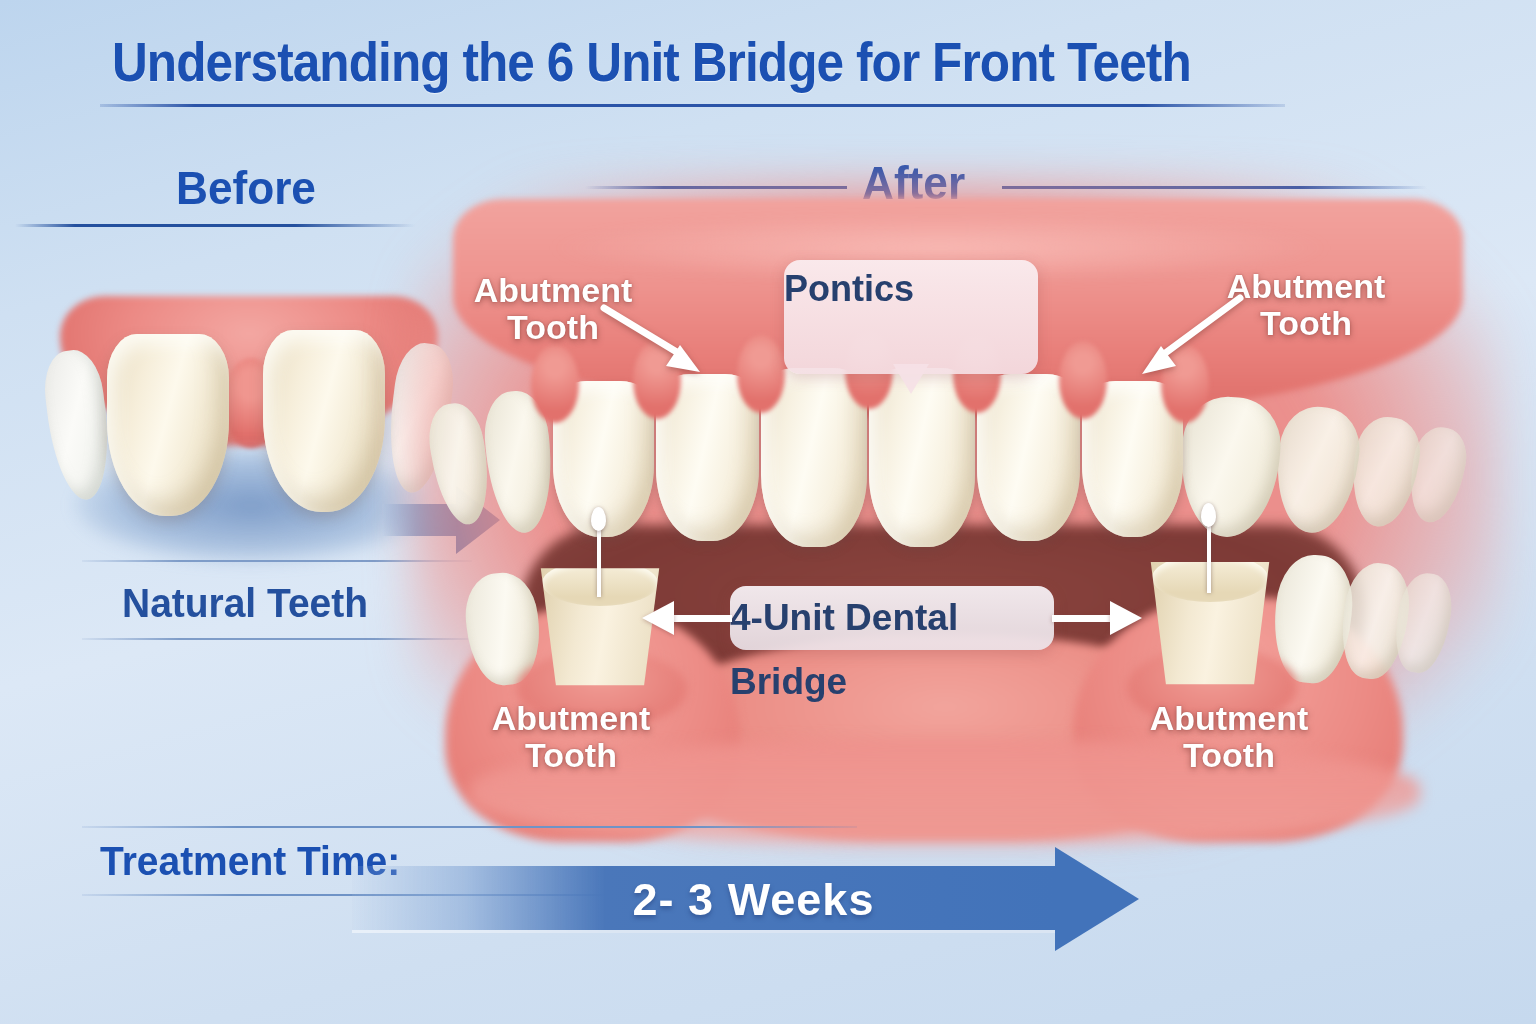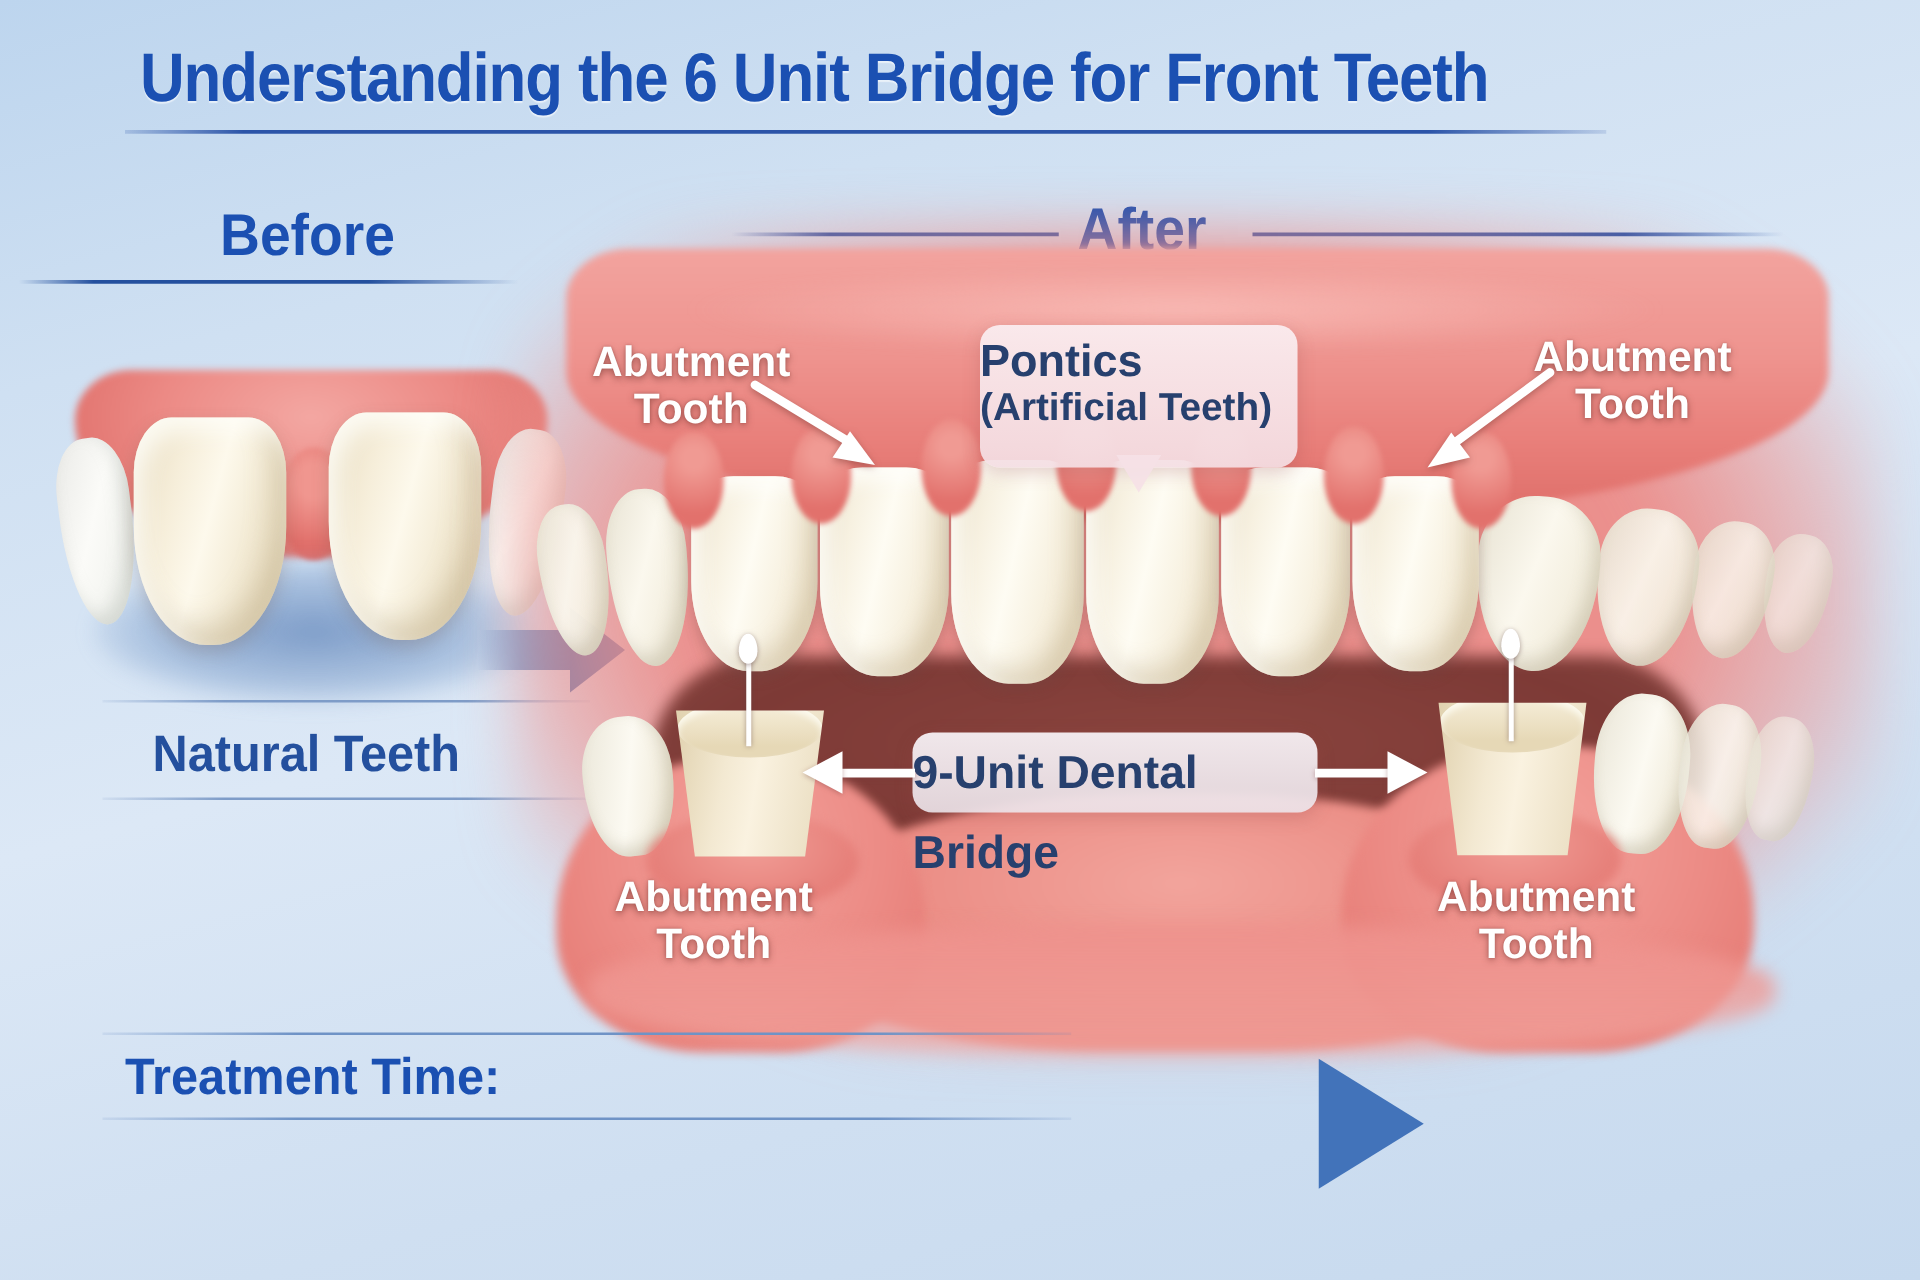--- a/index.html
+++ b/index.html
@@ -261,46 +261,48 @@
     <div>Abutment</div>
     <div>Tooth</div>
   </div>
   <svg class="diag-arrow" style="left:600px;top:300px;" width="110" height="80" viewBox="0 0 110 80">
     <path d="M4 8 L80 54" stroke="#ffffff" stroke-width="7" stroke-linecap="round" fill="none"></path>
     <polygon points="100,72 66,66 80,45" fill="#ffffff"></polygon>
   </svg>
 
   <div class="bubble pontics-bubble">
     <div class="pontics-l1">Pontics</div>
-    <div class="pontics-l2">(Artificial Teeth)</div>
   </div>
   <div class="abs pontics-pointer"></div>
 
   <div class="white-label al-tr">
     <div>Abutment</div>
     <div>Tooth</div>
   </div>
   <svg class="diag-arrow" style="left:1128px;top:292px;" width="115" height="90" viewBox="0 0 115 90">
     <path d="M112 6 L36 62" stroke="#ffffff" stroke-width="7" stroke-linecap="round" fill="none"></path>
     <polygon points="14,82 48,74 33,54" fill="#ffffff"></polygon>
   </svg>
 
-  <div class="abs bubble bridge-pill">9-Unit Dental Bridge</div>
+  <div class="abs bubble bridge-pill">4-Unit Dental Bridge</div>
   <div class="bridge-shaft bsh-l"></div>
   <div class="bridge-head bhd-l"></div>
   <div class="bridge-shaft bsh-r"></div>
   <div class="bridge-head bhd-r"></div>
 
   <div class="white-label al-bl">
     <div>Abutment</div>
     <div>Tooth</div>
   </div>
   <div class="white-label al-br">
     <div>Abutment</div>
     <div>Tooth</div>
   </div>
 
   <div class="abs treat-line tl-top"></div>
   <div class="abs treat-label">Treatment Time:</div>
   <div class="abs treat-line tl-bot"></div>
+  <div class="abs treat-body">
+    <div class="treat-duration">2- 3 Weeks</div>
+  </div>
   <div class="abs treat-head"></div>
 
 </div>
 
 </body></html>

